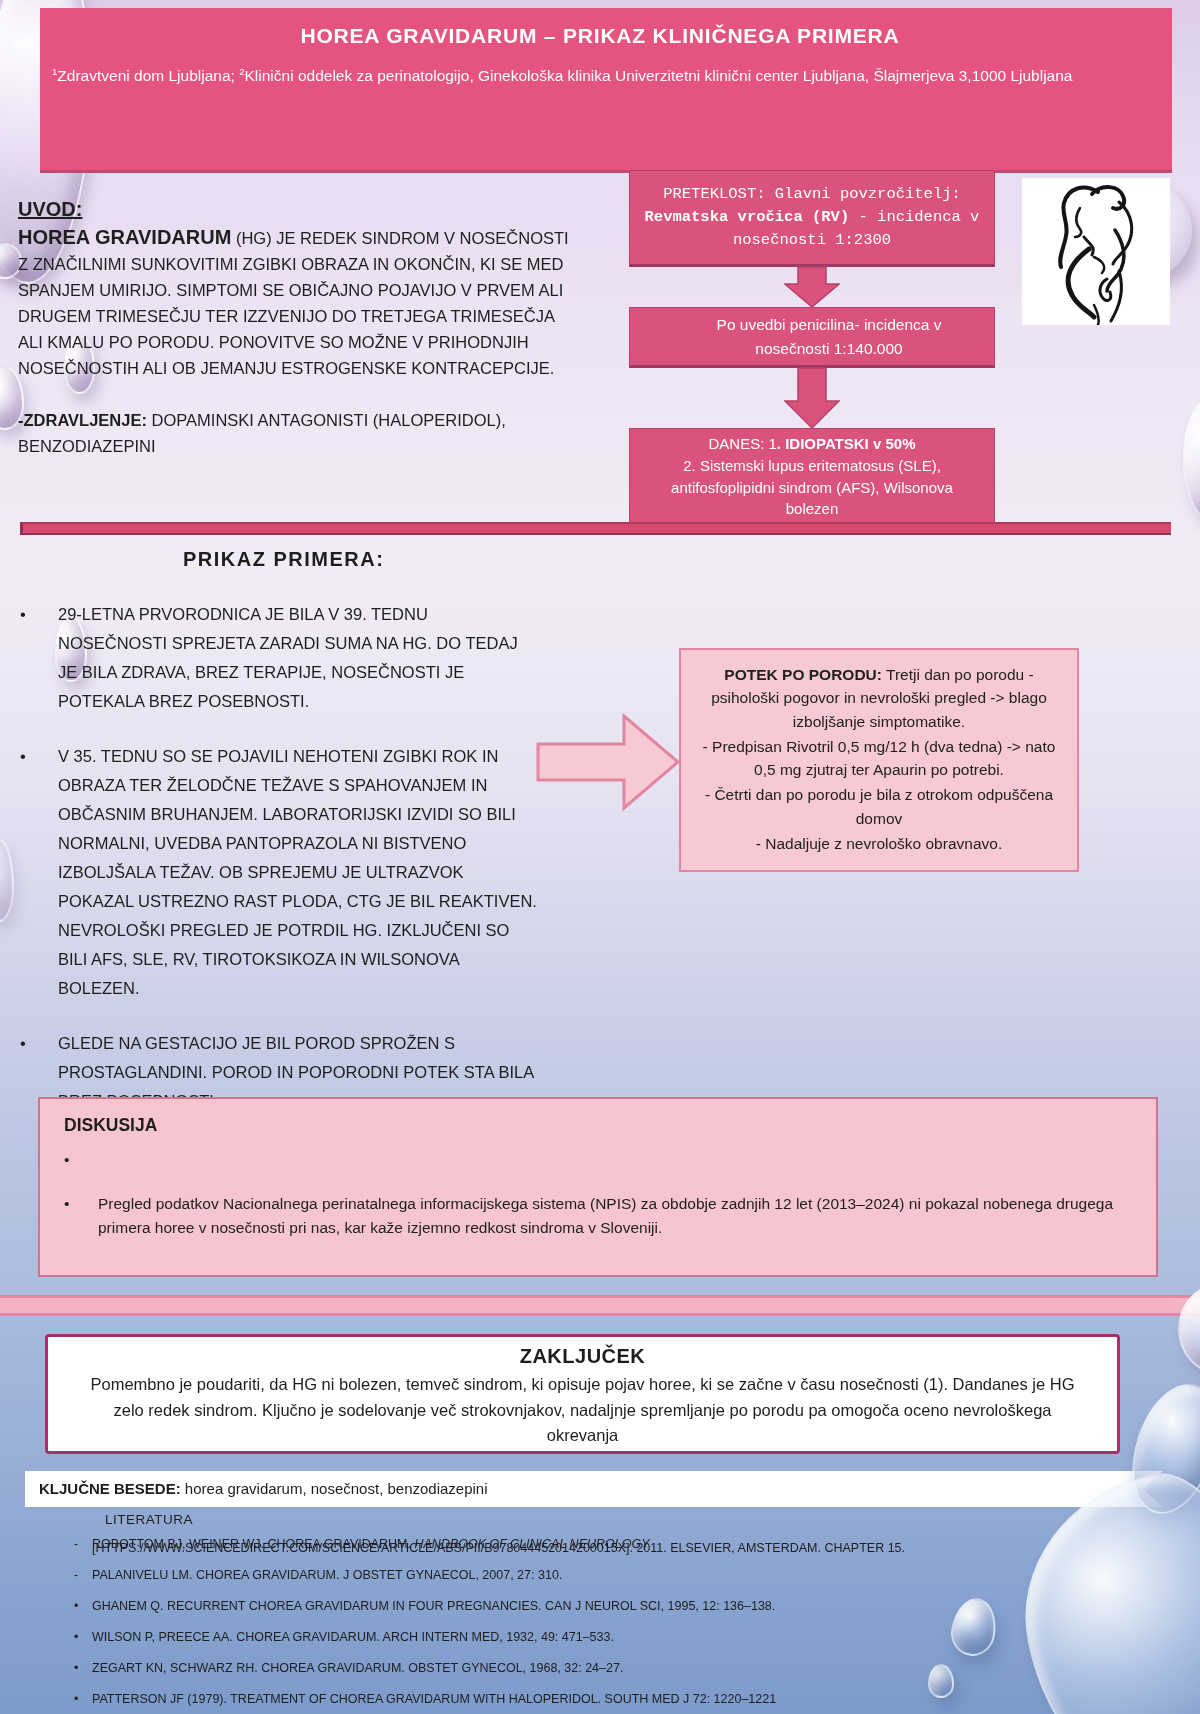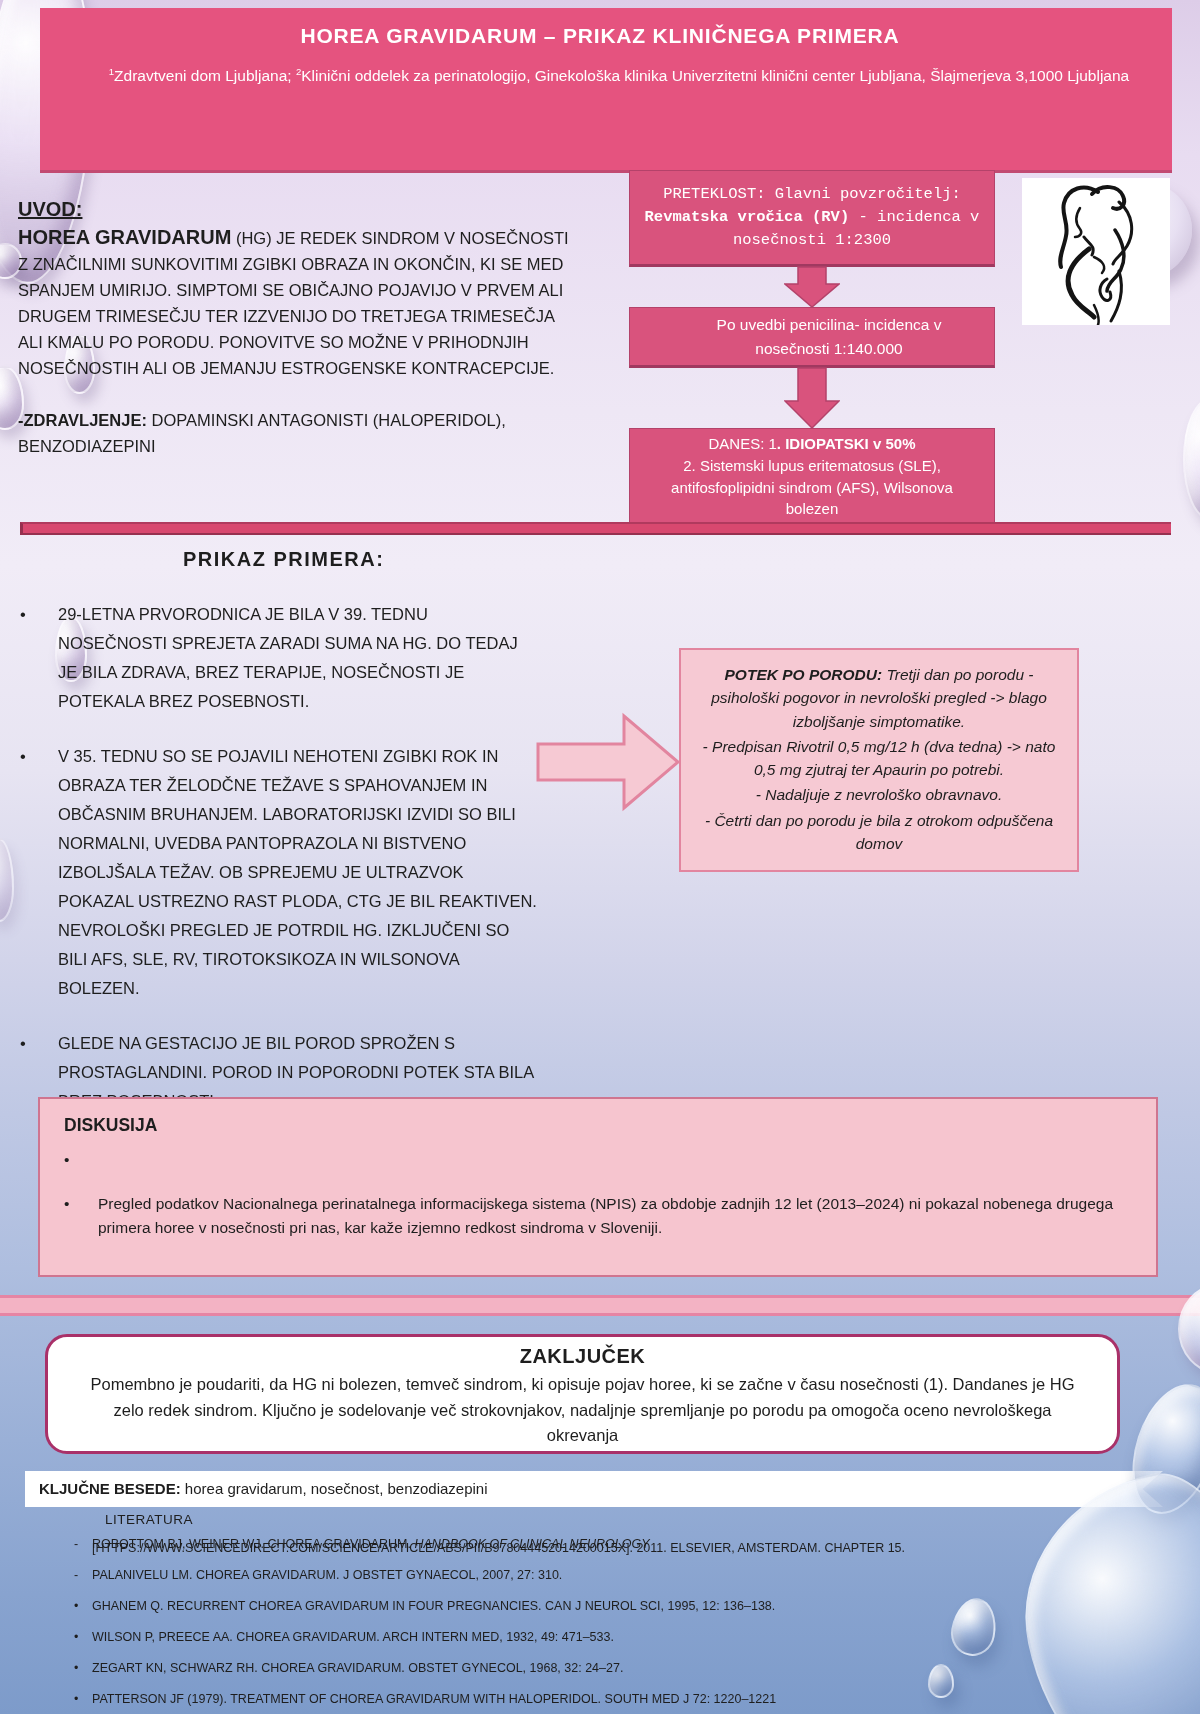--- a/index.html
+++ b/index.html
@@ -11,21 +11,21 @@
       #ddcde8 0%, #e8dcf1 9%, #eee7f5 24%, #f1ecf7 33%,
       #e7e4f2 45%, #d2d4ea 56%, #bfc8e4 65%, #aebedf 74%,
       #9ab0d7 84%, #88a3cf 93%, #7d9bca 100%);
   }
   .abs{position:absolute;}
   
   .header-box{left:40px;top:8px;width:1132px;height:165px;background:#e5537f;
     border-bottom:3px solid #c24a72;color:#fff;box-sizing:border-box;padding:16px 24px 0 12px;}
   .header-title{text-align:center;font-weight:bold;font-size:21px;letter-spacing:.8px;}
   .header-authors{text-align:center;font-size:19px;margin-top:10px;}
-  .header-aff{font-size:15.5px;line-height:1.5;margin-top:16px;text-align:center;margin-left:38px;}
+  .header-aff{font-size:15.5px;line-height:1.5;margin-top:16px;text-align:left;}
   sup{font-size:.62em;}
   
   .uvod{left:18px;top:196px;width:556px;font-size:16.5px;line-height:26px;}
   .uvod-h{font-weight:bold;font-size:20px;margin:0 0 2px 0;text-decoration:underline;}
   .b{font-weight:bold;}
   .uvod-treat{margin-top:26px;}
   
   .flow-box{left:629px;width:366px;background:#d9537d;border:1px solid #b4426a;
     border-bottom:3px solid #a03960;color:#fff;box-sizing:border-box;
     display:flex;align-items:center;justify-content:center;text-align:center;
@@ -50,33 +50,33 @@
   .case-h{left:183px;top:548px;font-size:20px;font-weight:bold;letter-spacing:1.5px;}
   .case-list{left:20px;top:600px;width:520px;}
   .case-item{display:flex;margin-bottom:26px;font-size:16.5px;line-height:29px;}
   .case-dot{width:38px;flex:none;}
   
   .rarrow{left:536px;top:710px;width:145px;height:104px;}
   .rarrow polygon{fill:#f6c9d3;stroke:#e2859f;stroke-width:3;}
   .potek{left:679px;top:648px;width:400px;height:224px;background:#f6c9d3;
     border:2px solid #e2859f;box-sizing:border-box;display:flex;flex-direction:column;
     justify-content:center;text-align:center;font-size:15.5px;line-height:1.5;padding:8px 14px;}
-  .potek p{margin:0 0 2px 0;font-style:italic;}
+  .potek p{margin:0 0 2px 0;}
   
   .disk{left:38px;top:1097px;width:1120px;height:180px;background:#f6c5cf;
     border:2px solid #cf7590;box-sizing:border-box;padding:16px 24px;}
   .disk-h{font-weight:bold;font-size:17.5px;margin-bottom:12px;}
   .disk-item{display:flex;font-size:15.5px;line-height:24px;margin-bottom:20px;}
   .disk-dot{width:34px;flex:none;}
   
   .band{left:0;top:1295px;width:1200px;height:15px;background:#f3b3c4;
     border-top:3px solid #e685a4;border-bottom:3px solid #e685a4;box-sizing:content-box;}
   
   .zak{left:45px;top:1334px;width:1075px;height:120px;background:#fff;
-    border:3px solid #a93169;border-radius:22px;box-sizing:border-box;
+    border:3px solid #a93169;border-radius:4px;box-sizing:border-box;
     text-align:center;padding:8px 30px 0 30px;}
   .zak-h{font-weight:bold;font-size:20px;letter-spacing:.5px;}
   .zak-b{font-size:16.5px;line-height:1.55;margin-top:4px;}
   
   .keys{left:25px;top:1471px;width:1138px;height:36px;background:#fff;
     line-height:36px;padding-left:14px;box-sizing:border-box;font-size:15px;
     clip-path:polygon(0 0,100% 0,98.2% 50%,100% 100%,0 100%);}
   
   .lit-h{left:105px;top:1512px;font-size:13.5px;letter-spacing:.5px;}
   .refs{left:48px;top:1537px;width:1100px;font-size:12.5px;line-height:15px;}
@@ -182,22 +182,22 @@
   </div>
 
   <div class="abs rarrow">
     <svg width="145" height="104" viewBox="0 0 145 104">
         <polygon points="2,34 88,34 88,6 142,52 88,98 88,70 2,70"></polygon>
       </svg>
   </div>
   <div class="abs potek">
     <p><span class="b">POTEK PO PORODU:</span><span> Tretji dan po porodu - psihološki pogovor in nevrološki pregled -&gt;  blago izboljšanje simptomatike.</span></p>
     <p>-    Predpisan Rivotril 0,5 mg/12 h (dva tedna) -&gt; nato 0,5 mg zjutraj ter Apaurin po potrebi.</p>
+    <p>-    Četrti dan po porodu je bila z otrokom odpuščena domov</p>
     <p>-    Nadaljuje z nevrološko obravnavo.</p>
-    <p>-    Četrti dan po porodu je bila z otrokom odpuščena domov</p>
   </div>
 
   <div class="abs disk">
     <div class="disk-h">DISKUSIJA</div>
     <div class="disk-item">
       <span class="disk-dot">•</span>
     </div>
     <div class="disk-item">
       <span class="disk-dot">•</span>
       <span>Pregled podatkov Nacionalnega perinatalnega informacijskega sistema (NPIS) za obdobje zadnjih 12 let (2013–2024) ni pokazal nobenega drugega primera horee v nosečnosti pri nas, kar kaže izjemno redkost sindroma v Sloveniji.</span>

